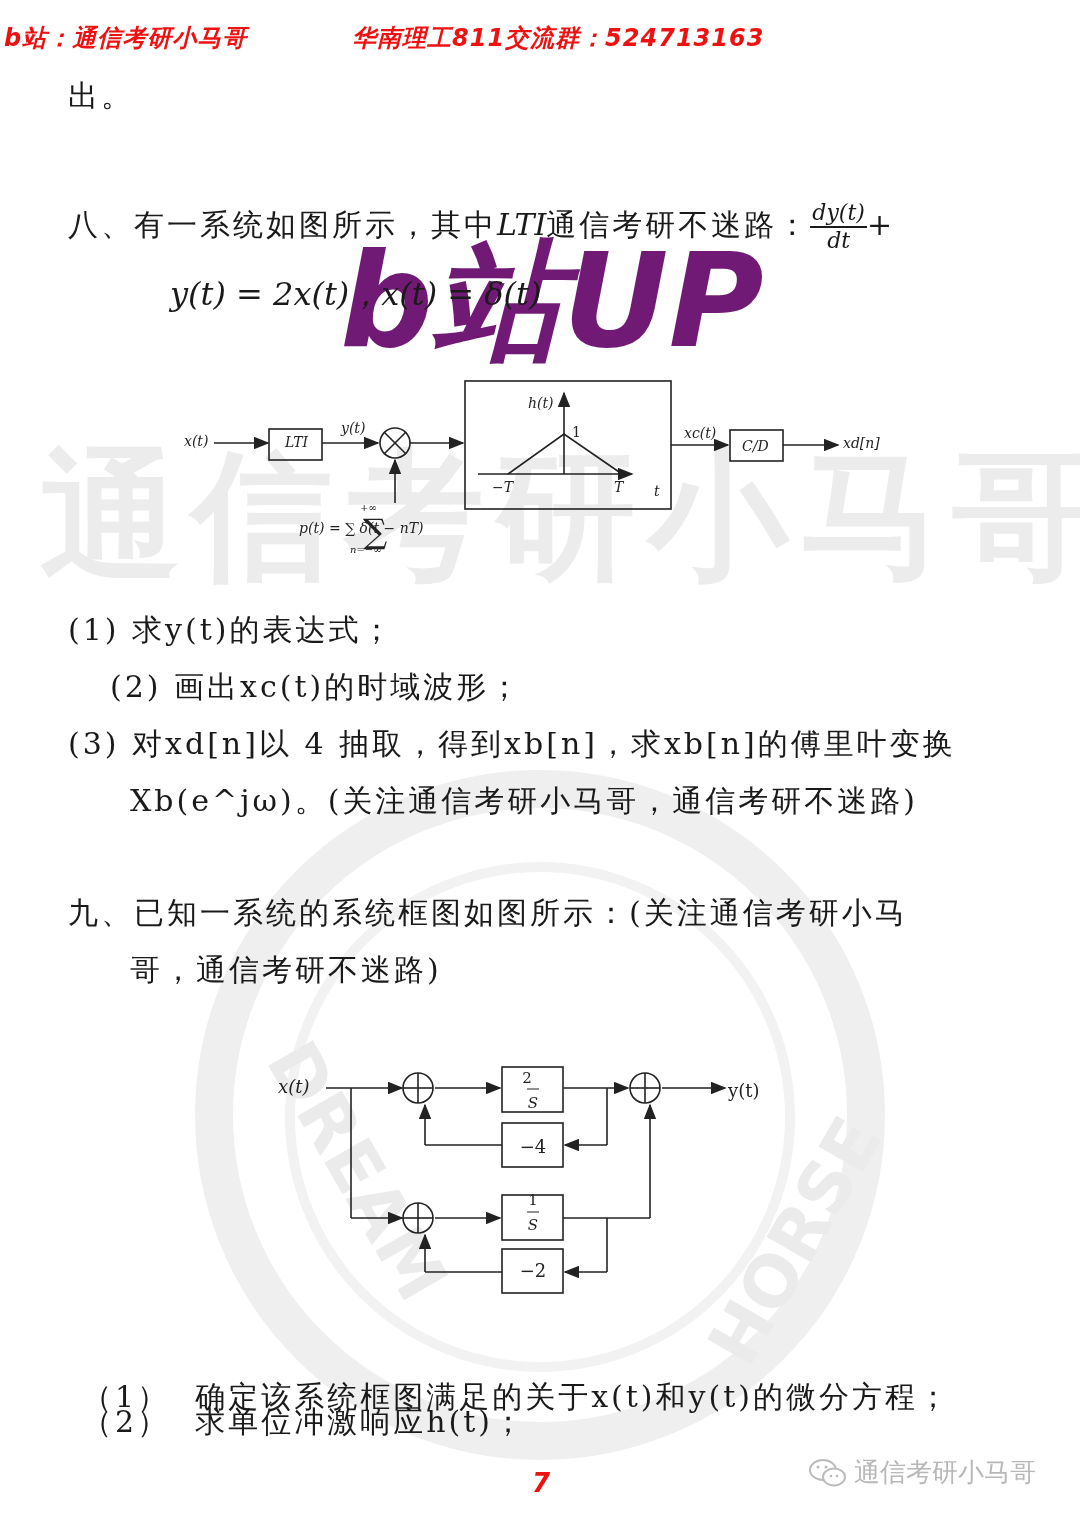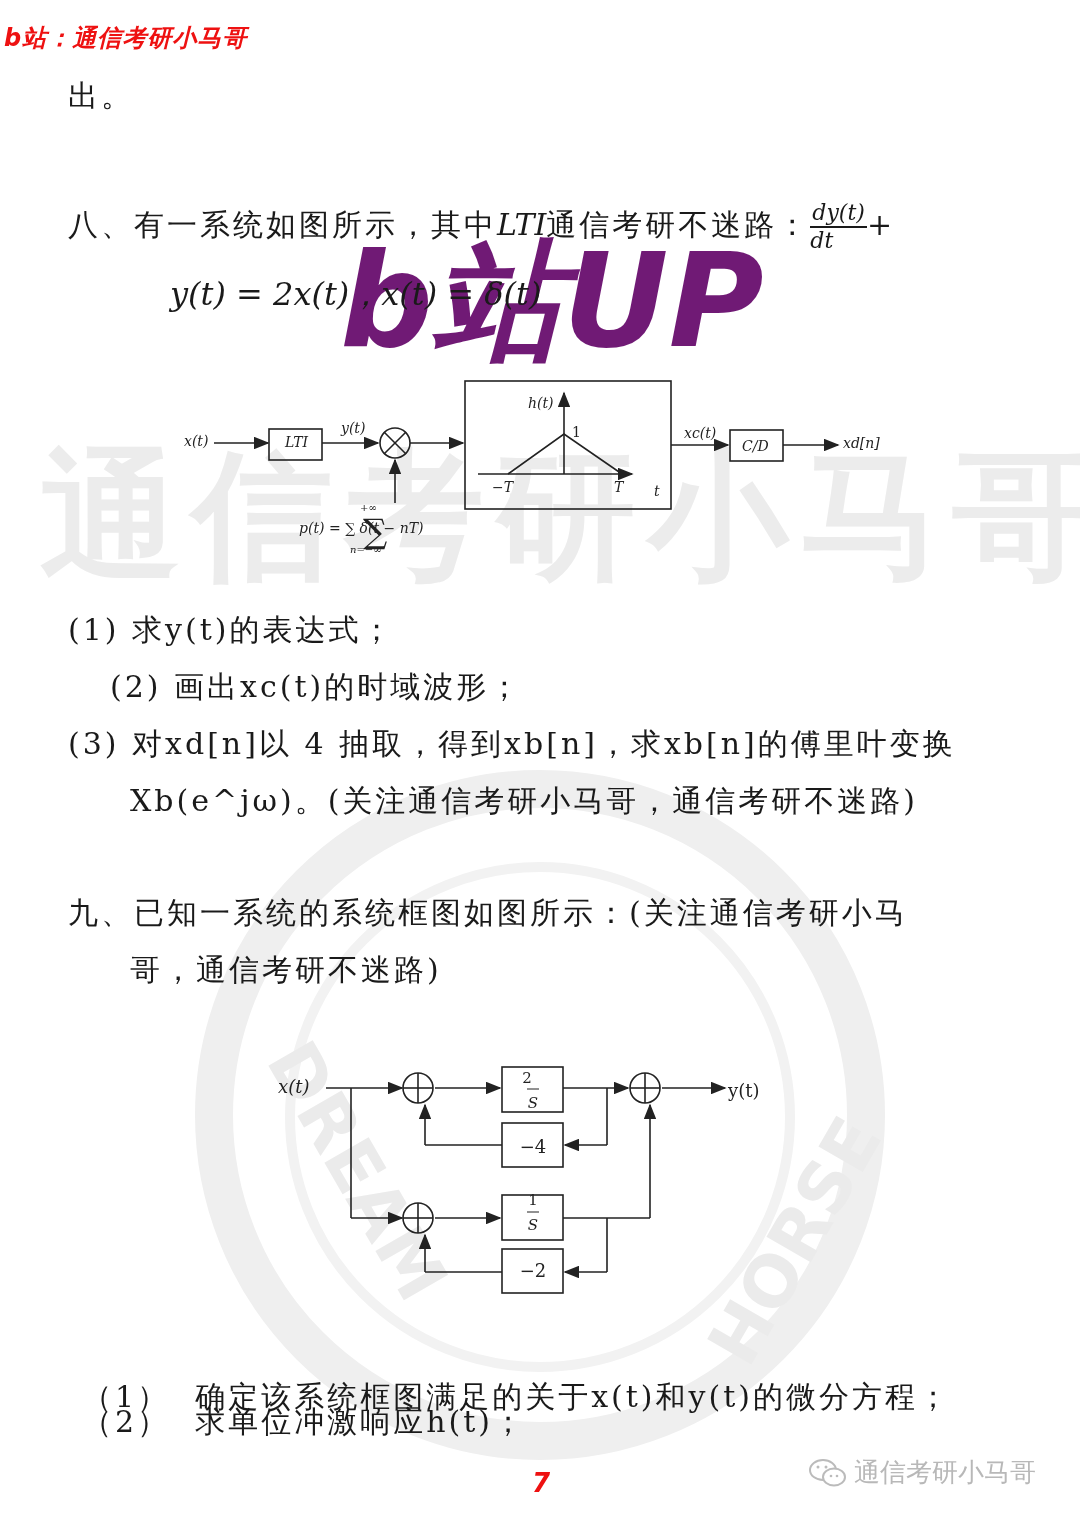--- a/index.html
+++ b/index.html
@@ -14,40 +14,41 @@
 
   .watermark { position: absolute; pointer-events: none; }
   .wm-band { position: absolute; top: 440px; left: 40px; width: 1000px; height: 150px; font-family: "DejaVu Serif", serif; font-size: 140px; font-weight: bold; color: #ececec; letter-spacing: 12px; white-space: nowrap; line-height: 150px; }
   .wm-up { position: absolute; top: 215px; left: 340px; font-family: "DejaVu Sans", sans-serif; font-size: 130px; font-weight: bold; font-style: italic; color: #701a75; }
   .wm-circle { position: absolute; top: 770px; left: 195px; width: 690px; height: 690px; border-radius: 50%; border: 38px solid #efefef; }
   .wm-circle-inner { position: absolute; top: 862px; left: 285px; width: 510px; height: 510px; border-radius: 50%; border: 10px solid #f2f2f2; }
   .wm-dream { position: absolute; font-family: "DejaVu Sans", sans-serif; font-size: 70px; font-weight: bold; color: #ebebeb; }
 
   .text { position: absolute; font-size: 30px; line-height: 40px; white-space: nowrap; letter-spacing: 3px; color: #1a1a1a; }
   .math { font-family: "DejaVu Serif", serif; font-style: italic; letter-spacing: 0; }
-  .frac { display: inline-block; vertical-align: middle; font-family: "DejaVu Serif", serif; font-style: italic; font-size: 22px; line-height: 26px; letter-spacing: 0; }
+  .frac { display: inline-block; vertical-align: middle; text-align: center; font-family: "DejaVu Serif", serif; font-style: italic; font-size: 22px; line-height: 26px; letter-spacing: 0; }
   .frac .num { display: block; border-bottom: 2px solid #1a1a1a; padding: 0 2px; }
   .frac .den { display: block; }
 
   .diagram { position: absolute; }
   .page-num { position: absolute; top: 1468px; left: 532px; font-size: 26px; color: #ee1111; font-family: "DejaVu Sans", sans-serif; font-style: italic; font-weight: bold; }
   .brand { position: absolute; top: 1455px; left: 808px; display: flex; align-items: center; gap: 6px; font-family: "DejaVu Sans", sans-serif; font-size: 26px; color: #b8b8b8; }
 </style>
 </head>
 <body>
 
 <div class="watermark wm-band">通信考研小马哥</div>
 <div class="watermark wm-up">b站UP</div>
 <div class="watermark wm-circle"></div>
 <div class="watermark wm-circle-inner"></div>
 <div class="watermark wm-dream" style="top:1130px;left:215px;transform:rotate(60deg);">DREAM</div>
 <div class="watermark wm-dream" style="top:1200px;left:660px;transform:rotate(-60deg);">HORSE</div>
 
 <div class="header">
   <span class="h-left">b站：通信考研小马哥</span>
+  <span class="h-mid">华南理工811交流群：524713163</span>
 </div>
 
 <div class="text" style="top:76px;left:68px;">出。</div>
 
 <div class="text" style="top:200px;left:68px;">
   <span>八、</span><span>有一系统如图所示，其中</span><span class="math">LTI</span><span>通信考研不迷路：</span><span class="frac"><span class="num">dy(t)</span><span class="den">dt</span></span><span>+</span>
 </div>
 <div class="text math" style="top:274px;left:130px;font-size:32px;margin-left:40px;">y(t) = 2x(t)，x(t) = δ(t)</div>
 
 <svg class="diagram" style="top:375px;left:170px;" width="730" height="195" viewBox="0 0 730 195">

